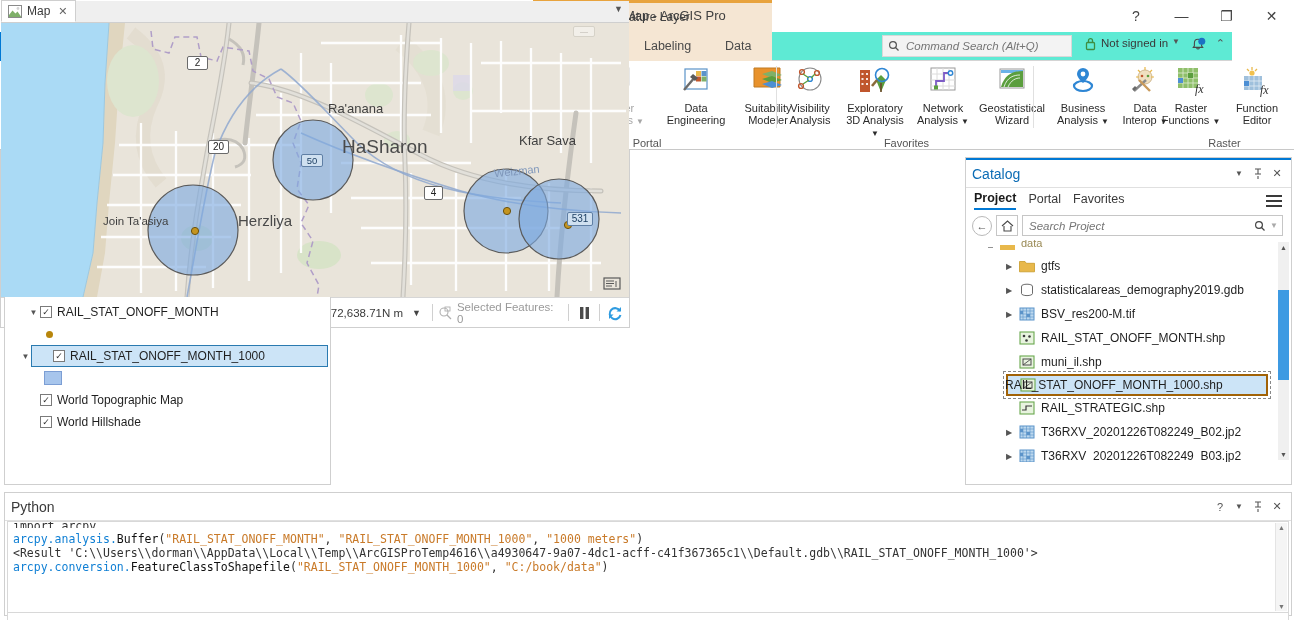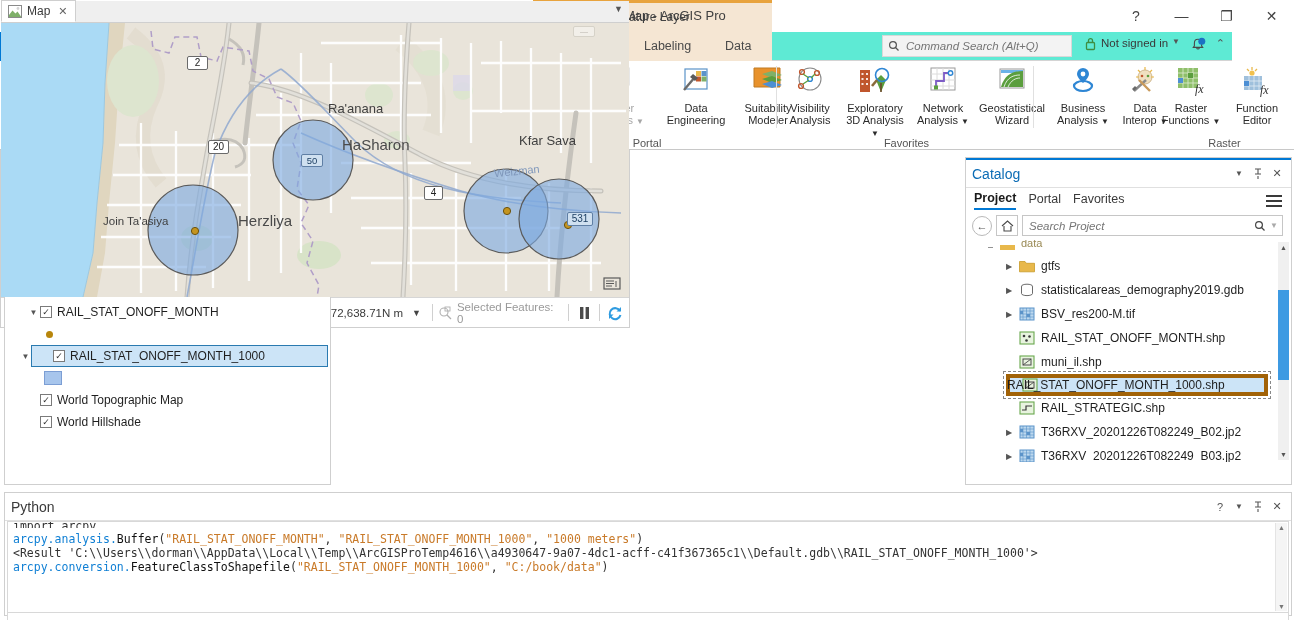--- a/index.html
+++ b/index.html
@@ -150,21 +150,21 @@
   .cat-tab { font-size:12.5px; color:#3a3a3a; padding-bottom:3px; cursor:pointer;}
   .cat-tab.active { color:#1a1a1a; font-weight:bold; border-bottom:2px solid #0078d4;}
   .cat-hamburger { margin-left:auto; cursor:pointer; }
   .cat-search-row { display:flex; align-items:center; gap:4px; padding:5px 8px 4px 6px;}
   .circ-btn { width:20px; height:20px; border-radius:50%; border:1px solid #b9b9b9; color:#555;
       display:flex; align-items:center; justify-content:center; font-size:11px; cursor:pointer; background:#fff;}
   .home-btn { width:22px; height:21px; border:1px solid #c6c6c6; background:#fff; display:flex;
       align-items:center; justify-content:center; cursor:pointer; }
   .cat-list { position:relative; height:222px; overflow:hidden; }
   .cat-row { display:flex; align-items:center; height:24px; font-size:12px; color:#1f1f1f; padding-left:8px; cursor:pointer;}
-  .cat-row.selected { background:#cce4f7; border:4px solid #a16207; }
+  .cat-row.selected { background:#cce4f7; border:2px solid #a16207; }
   .cat-row.selected.dashed { outline:1px dashed #888; outline-offset:2px; }
   .cat-scrollbar { position:absolute; right:2px; top:2px; width:11px; bottom:2px; background:#f0f0f0;}
   .cat-thumb { position:absolute; left:0; width:11px; background:#3d9ae2; }
   .cat-arrow { position:absolute; left:0; width:11px; height:11px; color:#555; font-size:7px;
      display:flex; align-items:center; justify-content:center;}
 
   
   #python-pane { left:4px; top:492px; width:1288px; height:124px;}
   .py-body { position:relative; height:92px; background:#fff; border:1px solid #d8d8d8; margin:0 2px; overflow:hidden;}
   .py-line { font-family:"DejaVu Sans Mono", monospace; font-size:11.5px; white-space:pre; line-height:14px; padding-left:5px;}
@@ -826,21 +826,21 @@
         <g>
           <circle cx="194" cy="208" r="3.6" fill="#c4941f" stroke="#6b5210" stroke-width="1"></circle>
           <circle cx="315" cy="137" r="3.6" fill="#c4941f" stroke="#6b5210" stroke-width="1"></circle>
           <circle cx="506" cy="188" r="3.6" fill="#c4941f" stroke="#6b5210" stroke-width="1"></circle>
           <circle cx="567" cy="202" r="3.6" fill="#c4941f" stroke="#6b5210" stroke-width="1"></circle>
         </g>
       </svg>
 
       <div style="position:absolute;left:0;top:0;width:628px;height:274px;pointer-events:none">
         <div style="position:absolute;left:327px;top:78px;font-size:13px;color:#3f3f3f">Ra'anana</div>
-        <div style="position:absolute;left:341px;top:113px;font-size:15px;color:#4a4a4a">HaSharon</div>
+        <div style="position:absolute;left:341px;top:113px;font-size:19px;color:#4a4a4a">HaSharon</div>
         <div style="position:absolute;left:518px;top:110px;font-size:13px;color:#3f3f3f">Kfar Sava</div>
         <div style="position:absolute;left:237px;top:189px;font-size:15px;color:#4a4a4a">Herzliya</div>
         <div style="position:absolute;left:102px;top:192px;font-size:11.5px;color:#3f3f3f">Join Ta'asiya</div>
         <div style="position:absolute;left:493px;top:142px;font-size:11px;color:#7f97bb;transform:rotate(-6deg)">Weizman</div>
 
         <div style="position:absolute;left:186px;top:33px;width:21px;height:14px;background:#fff;border:1px solid #6a6a6a;border-radius:2px;font-size:10px;text-align:center;line-height:12px;color:#222">2</div>
         <div style="position:absolute;left:207px;top:117px;width:21px;height:14px;background:#fff;border:1px solid #6a6a6a;border-radius:2px;font-size:10px;text-align:center;line-height:12px;color:#222">20</div>
         <div style="position:absolute;left:423px;top:163px;width:19px;height:14px;background:#fff;border:1px solid #6a6a6a;border-radius:2px;font-size:10px;text-align:center;line-height:12px;color:#222">4</div>
         <div style="position:absolute;left:566px;top:189px;width:26px;height:14px;background:#cfe0f0;border:1px solid #5f7fa5;border-radius:2px;font-size:10px;text-align:center;line-height:12px;color:#1d3f63">531</div>
         <div style="position:absolute;left:300px;top:131px;width:22px;height:13px;background:#cfe0f0;border:1px solid #5f7fa5;border-radius:2px;font-size:9.5px;text-align:center;line-height:11px;color:#1d3f63">50</div>

